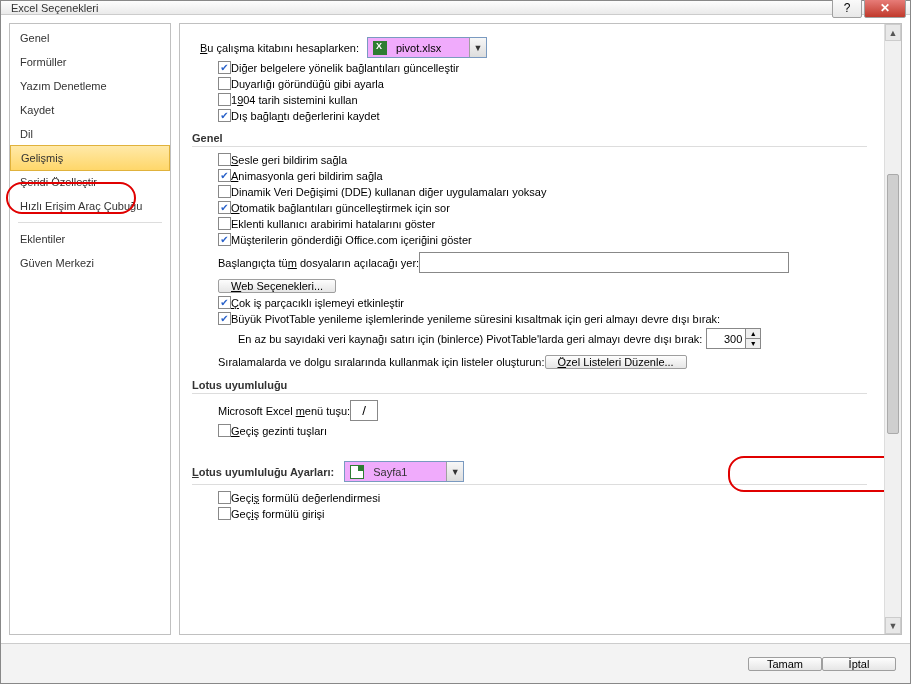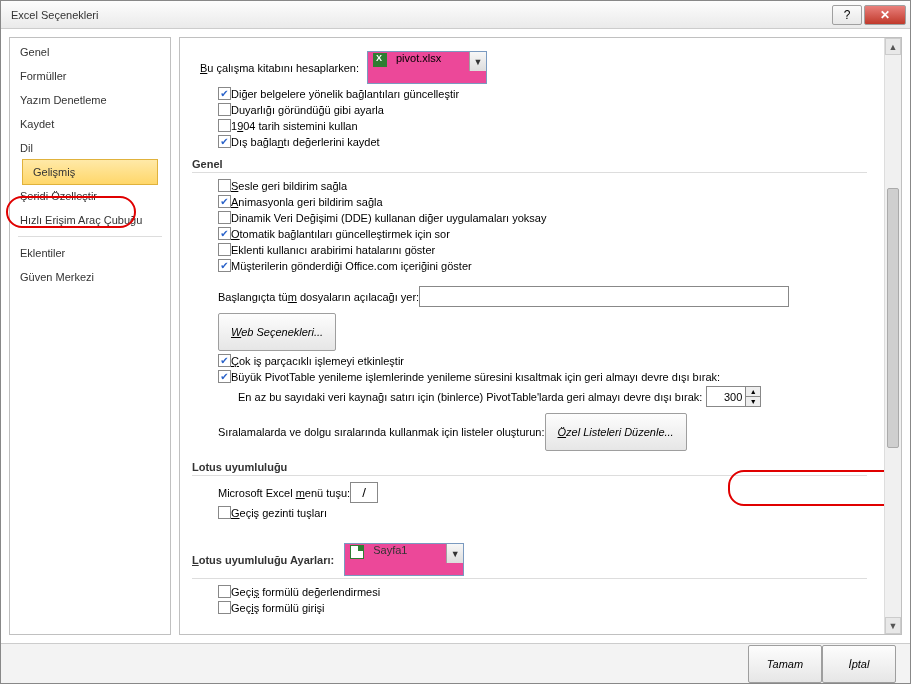--- a/index.html
+++ b/index.html
@@ -1,49 +1,49 @@
 <!DOCTYPE html>
 <html><head>
   <meta charset="utf-8">
   <style>
     * { box-sizing: border-box; margin: 0; padding: 0; }
     body { font-family: "Segoe UI", Tahoma, sans-serif; font-size: 11px; background: #f0f0f0; }
     .window { width: 911px; height: 684px; background: #fff; border: 1px solid #888; position: relative; display: flex; flex-direction: column; }
-    .titlebar { height: 28px; background: linear-gradient(#fdfdfd,#eaeaea); border-bottom: 1px solid #ccc; display: flex; align-items: center; padding: 0 4px; }
+    .titlebar { height: 14px; background: linear-gradient(#fdfdfd,#eaeaea); border-bottom: 1px solid #ccc; display: flex; align-items: center; padding: 0 4px; }
     .titlebar .title { flex: 1; padding-left: 6px; color: #333; }
     .titlebar .controls { display: flex; gap: 2px; }
     .winbtn { width: 30px; height: 20px; border: 1px solid #a0a0a0; border-radius: 2px; display: flex; align-items: center; justify-content: center; font-size: 12px; cursor: pointer; }
     .winbtn.help { background: linear-gradient(#fbfbfb,#e8e8e8); }
     .winbtn.close { background: linear-gradient(#e9807c,#c0392b); color: #fff; font-weight: bold; width: 42px; }
     .body { flex: 1; display: flex; padding: 8px; gap: 8px; overflow: hidden; }
     .sidebar { width: 162px; border: 1px solid #c0c0c0; background: #fff; padding: 2px 0; }
     .sidebar .item { padding: 6px 10px; cursor: pointer; color: #333; }
-    .sidebar .item.selected { background: linear-gradient(#ffe9a8,#ffd76a); border: 1px solid #e0b23c; margin: -1px 12px; }
+    .sidebar .item.selected { background: linear-gradient(#ffe9a8,#ffd76a); border: 1px solid #e0b23c; margin: -1px 0; }
     .sidebar hr { border: none; border-top: 1px solid #ddd; margin: 4px 8px; }
     .content-wrap { flex: 1; position: relative; border: 1px solid #c0c0c0; }
     .content { position: absolute; inset: 0; overflow-y: auto; padding: 10px 16px 10px 20px; }
     .scrollbar-fake { position: absolute; right: 0; top: 0; bottom: 0; width: 17px; background: #f0f0f0; border-left: 1px solid #ddd; }
     .sb-arrow { height: 17px; background: #e8e8e8; border: 1px solid #ccc; font-size: 9px; display:flex; align-items:center; justify-content:center; color:#555; }
     .sb-thumb { position: absolute; top: 150px; height: 260px; left: 2px; right: 2px; background: #cfcfcf; border: 1px solid #aaa; border-radius: 2px; }
     .row { display: flex; align-items: center; margin: 3px 0; }
     .check { width: 13px; height: 13px; border: 1px solid #888; background: #fff; display: inline-flex; align-items: center; justify-content: center; font-size: 10px; color: #2a62c9; cursor: pointer; }
     .check.checked::after { content: "✔"; }
     .indent { margin-left: 18px; }
-    .dropdown { display: inline-flex; align-items: flex-start; border: 1px solid #7a9ac0; background: #ec4899; height: 33px; min-width: 120px; }
+    .dropdown { display: inline-flex; align-items: center; border: 1px solid #7a9ac0; background: #f0abfc; height: 21px; min-width: 120px; }
     .dropdown .dd-icon { width: 16px; height: 16px; margin: 0 4px; display:flex; align-items:center; justify-content:center; }
     .dropdown .dd-text { flex: 1; padding: 0 4px; }
     .dropdown .dd-arrow { width: 17px; height: 19px; border-left: 1px solid #a0a0a0; background: linear-gradient(#f7f7f7,#ddd); display:flex; align-items:center; justify-content:center; font-size:9px; color:#333; }
     .section-header { font-weight: bold; color: #333; margin: 10px 0 6px -8px; border-bottom: 1px solid #ddd; padding-bottom: 2px; }
     .textinput { border: 1px solid #888; height: 21px; padding: 0 4px; background: #fff; }
     .spinner { display:inline-flex; border:1px solid #888; height:21px; }
     .spinner input { border:none; width:38px; text-align:right; padding:0 3px; font-size:11px; }
     .spinner .sp-btns { display:flex; flex-direction:column; border-left:1px solid #888; }
     .spinner .sp-btns div { height:10px; width:14px; font-size:7px; display:flex; align-items:center; justify-content:center; background:#eee; cursor:pointer; }
     .spinner .sp-btns div:first-child { border-bottom:1px solid #888; }
-    .btn { background: linear-gradient(#fdfdfd,#e6e6e6); border: 1px solid #9e9e9e; border-radius: 2px; padding: 12px 12px; cursor: pointer; font-size:11px;font-style:italic; }
+    .btn { background: linear-gradient(#fdfdfd,#e6e6e6); border: 1px solid #9e9e9e; border-radius: 2px; padding: 0 12px; cursor: pointer; font-size:11px; }
     .footer { height: 40px; border-top: 1px solid #ccc; display: flex; justify-content: flex-end; align-items: center; gap: 0; padding: 0 14px; background: #f3f3f3; }
     .footer .btn { min-width: 74px; text-align:center; }
     .annot { position:absolute; border: 2.5px solid #e00000; border-radius: 16px; pointer-events:none; }
     .u { text-decoration: underline; }
     .excel-icon { width:14px; height:14px; background:#2e7d32; display:inline-block; position:relative; }
     .excel-icon::after { content:"X"; color:#fff; font-size:9px; position:absolute; left:3px; top:0; font-weight:bold; }
     .sheet-icon { width:14px; height:14px; background:#fff; border:1px solid #2e7d32; display:inline-block; position:relative; }
     .sheet-icon::after { content:""; position:absolute; top:0; right:0; width:5px; height:5px; background:#2e7d32; }
   </style>
 </head>
@@ -129,21 +129,21 @@
             </div>
           <div class="row">
               <span class="check"></span>
               <span>Eklenti kullanıcı arabirimi hatalarını göster</span>
             </div>
           <div class="row">
               <span class="check checked"></span>
               <span>Müşterilerin gönderdiği Office.com içeriğini göster</span>
             </div>
 
-          <div class="row" style="margin-top:14px;">
+          <div class="row" style="margin-top:6px;">
             <span><span>Başlangıçta tü</span><span class="u">m</span><span> dosyaların açılacağı yer:</span></span>
             <input class="textinput" style="width: 370px;" value="">
           </div>
 
           <div class="row" style="margin-top:6px;">
             <button class="btn"><span class="u">W</span><span>eb Seçenekleri...</span></button>
           </div>
 
           <div class="row">
               <span class="check checked"></span>

